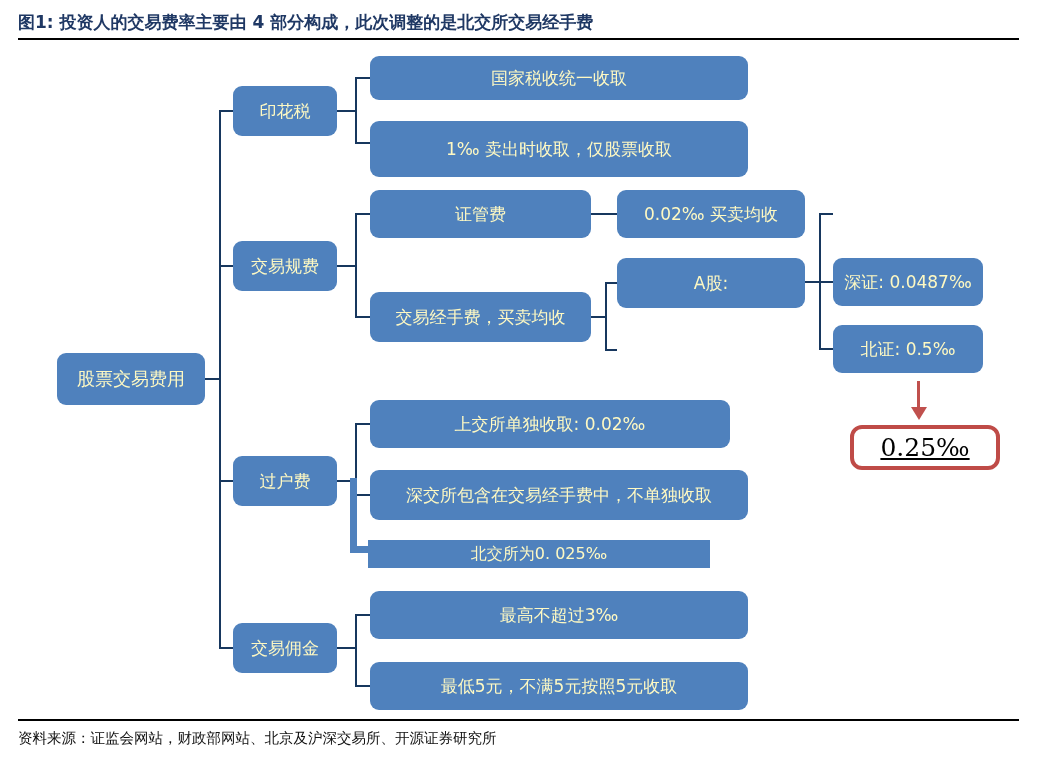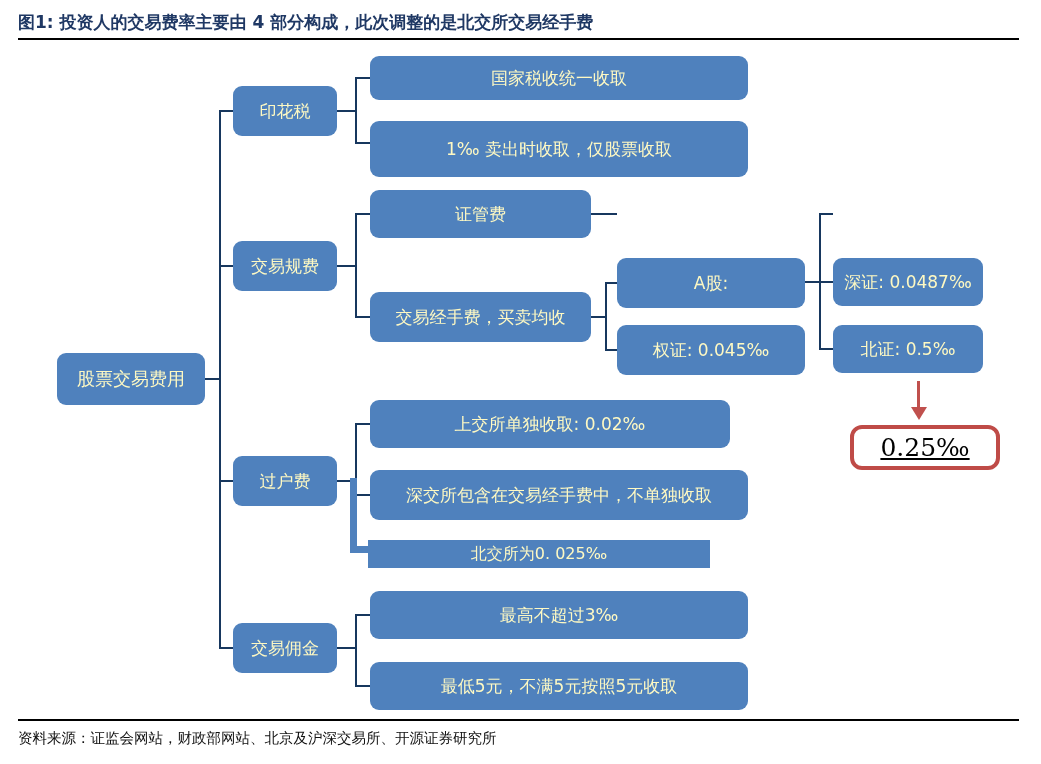--- a/index.html
+++ b/index.html
@@ -68,28 +68,28 @@
   <div class="node" style="left:370px; top:121px; width:378px; height:56px;text-align:center;">1‰ 卖出时收取，仅股票收取</div>
 
   <div class="node" style="left:233px; top:241px; width:104px; height:50px;">交易规费</div>
   <div class="hline" style="left:337px; top:265px; width:19px;"></div>
   <div class="vline" style="left:355px; top:213px; height:105px;"></div>
   <div class="hline" style="left:355px; top:213px; width:15px;"></div>
   <div class="hline" style="left:355px; top:316px; width:15px;"></div>
 
   <div class="node" style="left:370px; top:190px; width:221px; height:48px;">证管费</div>
   <div class="hline" style="left:591px; top:213px; width:26px;"></div>
+  <div class="node" style="left:617px; top:190px; width:188px; height:48px;">0.02‰ 买卖均收</div>
 
   <div class="node" style="left:370px; top:292px; width:221px; height:50px;">交易经手费，买卖均收</div>
   <div class="hline" style="left:591px; top:316px; width:15px;"></div>
   <div class="vline" style="left:605px; top:282px; height:69px;"></div>
   <div class="hline" style="left:605px; top:282px; width:12px;"></div>
   <div class="hline" style="left:605px; top:349px; width:12px;"></div>
   <div class="node" style="left:617px; top:258px; width:188px; height:50px;">A股:</div>
-  <div class="node" style="left:617px; top:325px; width:188px; height:50px;">权证: 0.045‰</div>
 
   <div class="hline" style="left:805px; top:281px; width:28px;"></div>
   <div class="vline" style="left:819px; top:213px; height:137px;"></div>
   <div class="hline" style="left:819px; top:213px; width:14px;"></div>
   <div class="hline" style="left:819px; top:348px; width:14px;"></div>
   <div class="node" style="left:833px; top:258px; width:150px; height:48px;">深证: 0.0487‰</div>
   <div class="node" style="left:833px; top:325px; width:150px; height:48px;">北证: 0.5‰</div>
 
   <div class="arrow-shaft" style="left:917px; top:381px; height:28px;"></div>
   <div class="arrow-head" style="left:911px; top:407px;"></div>

